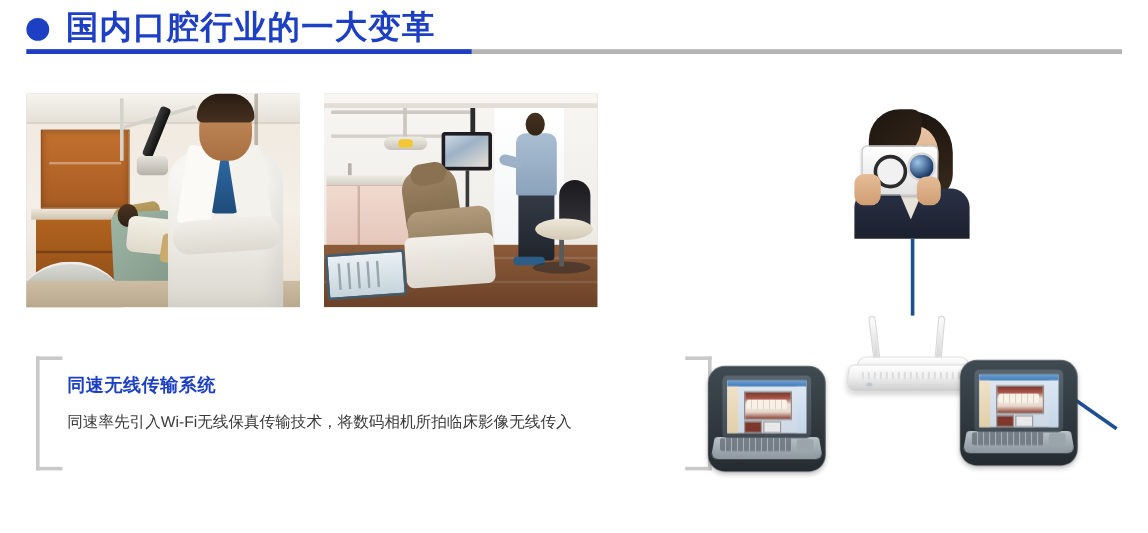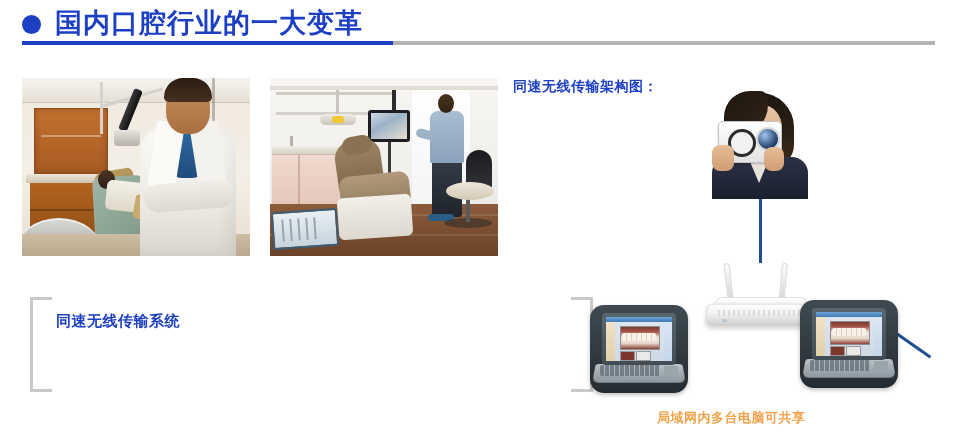--- a/index.html
+++ b/index.html
@@ -681,25 +681,25 @@
 <div class="callout">
   <div class="br-l"></div>
   <div class="br-r"></div>
   <div class="br-tl"></div>
   <div class="br-tr"></div>
   <div class="br-bl"></div>
   <div class="br-br"></div>
 
   <div class="callout-title">同速无线传输系统</div>
   <div class="callout-body">
+    <span>同速率先引入Wi-Fi无线保真传输技术，将数码相机所拍临床影像无线传入</span>
   </div>
 </div>
 
 <div class="diagram">
-  <div class="diagram-label">同速无线传输架构图：</div>
 
   <div class="link link-vert"></div>
   <div class="link link-diag-l"></div>
   <div class="link link-diag-r"></div>
 
   <div class="node-camera">
     <div class="cam-bg"></div>
     <div class="cam-hair"></div>
     <div class="cam-face"></div>
     <div class="cam-eye l"></div>
@@ -751,14 +751,13 @@
         <div class="lt-photo"></div>
         <div class="lt-teeth"></div>
         <div class="lt-thumb1"></div>
         <div class="lt-thumb2"></div>
       </div>
     </div>
     <div class="lt-keys"></div>
     <div class="lt-pad"></div>
   </div>
 
-  <div class="diagram-footer">局域网内多台电脑可共享</div>
 </div>
 
 </body></html>

